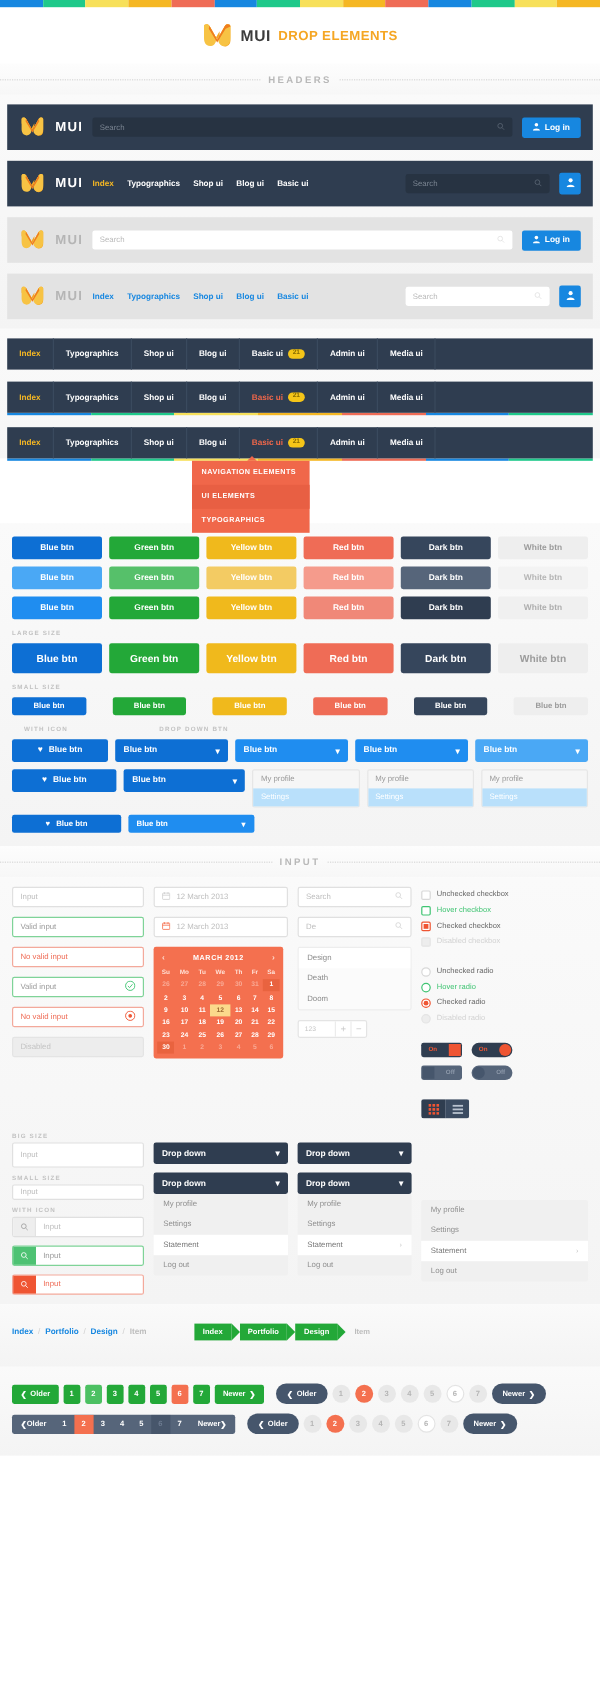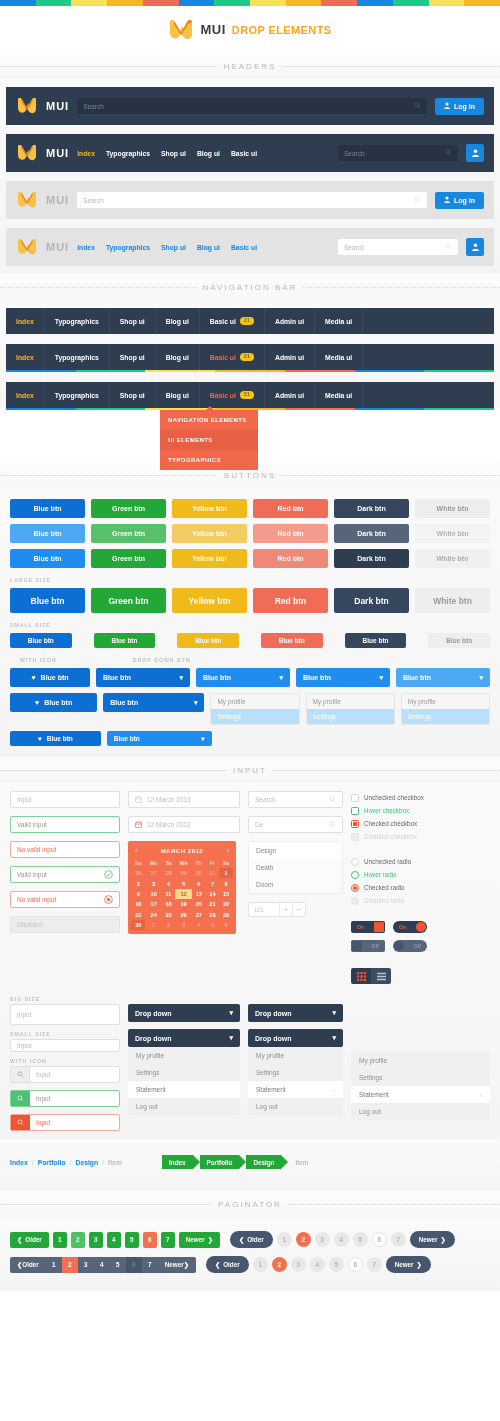--- a/index.html
+++ b/index.html
@@ -15,21 +15,21 @@
   .brandbar { height:47px; background:#fff; display:flex; align-items:center; justify-content:center; gap:6px; }
   .logo { width:26px; height:22px; position:relative; }
   .logo svg { width:100%; height:100%; display:block; }
   .brandname { font-size:13px; font-weight:bold; color:#3c3c3c; letter-spacing:0.5px; }
   .brandsub { font-size:11px; font-weight:bold; color:#f5a623; letter-spacing:0.4px; }
 
   .section { width:100%; }
   .sectitle {
     height:26px; display:flex; align-items:center; justify-content:center;
     gap:6px; background:linear-gradient(#fdfdfd,#f7f7f7);
-    color:#b8b8b8; font-size:8px; font-weight:normal; letter-spacing:2px;
+    color:#b8b8b8; font-size:8px; font-weight:bold; letter-spacing:2px;
   }
   .sectitle .rule { flex:1; border-top:1px dotted #d8d8d8; height:0; }
   .secband { background:linear-gradient(#fafafa,#f4f4f4); padding:8px 0; }
 
   
   .hdr { height:38px; display:flex; align-items:center; padding:0 10px; gap:8px; }
   .hdr.dark { background:#2f3d50; }
   .hdr.light { background:#e3e3e3; }
   .hdr .logo { width:22px; height:18px; flex:none; }
   .hdr .lbl { font-size:11px; font-weight:bold; letter-spacing:1px; }
@@ -425,25 +425,20 @@
               </svg>
           </span>
         </div>
       </div>
     </div>
 
   </div>
 </div>
 
 <div class="section">
-  <div class="sectitle">
-    <span class="rule"></span>
-    <span>NAVIGATION BAR</span>
-    <span class="rule"></span>
-  </div>
   <div class="secband" style="padding-bottom:0">
     <div class="navbar" id="navbar1">
         <div class="ni active">
           <span>Index</span>
         </div>
         <div class="ni">
           <span>Typographics</span>
         </div>
         <div class="ni">
           <span>Shop ui</span>
@@ -536,25 +531,20 @@
       <div class="di">NAVIGATION ELEMENTS</div>
           <div class="di sel">UI ELEMENTS</div>
           <div class="di">TYPOGRAPHICS</div>
         </div>
     </div>
     <div style="height:54px;background:#fff;margin-top:-2px"></div>
   </div>
 </div>
 
 <div class="section">
-  <div class="sectitle">
-    <span class="rule"></span>
-    <span>BUTTONS</span>
-    <span class="rule"></span>
-  </div>
   <div class="secband">
     <div class="brow" id="btnrow1">
         <div class="btn b-blue">Blue btn</div>
         <div class="btn b-green">Green btn</div>
         <div class="btn b-yellow">Yellow btn</div>
         <div class="btn b-red">Red btn</div>
         <div class="btn b-dark">Dark btn</div>
         <div class="btn b-white">White btn</div>
       </div>
     <div class="brow" id="btnrow2">
@@ -1060,25 +1050,20 @@
           <div class="acrumb">Index</div>
           <div class="acrumb">Portfolio</div>
           <div class="acrumb">Design</div>
           <div class="acrumb last">Item</div>
         </div>
     </div>
   </div>
 </div>
 
 <div class="section">
-  <div class="sectitle">
-    <span class="rule"></span>
-    <span>PAGINATOR</span>
-    <span class="rule"></span>
-  </div>
   <div class="secband">
 
     <div class="flexrow pad" style="gap:10px;align-items:center;padding-top:6px">
       <div class="pg" id="pgGreen">
           <div class="pgbtn">
             <span>❮</span>
             <span>Older</span>
           </div>
           <div class="pgnum">1</div>
           <div class="pgnum lt">2</div>

